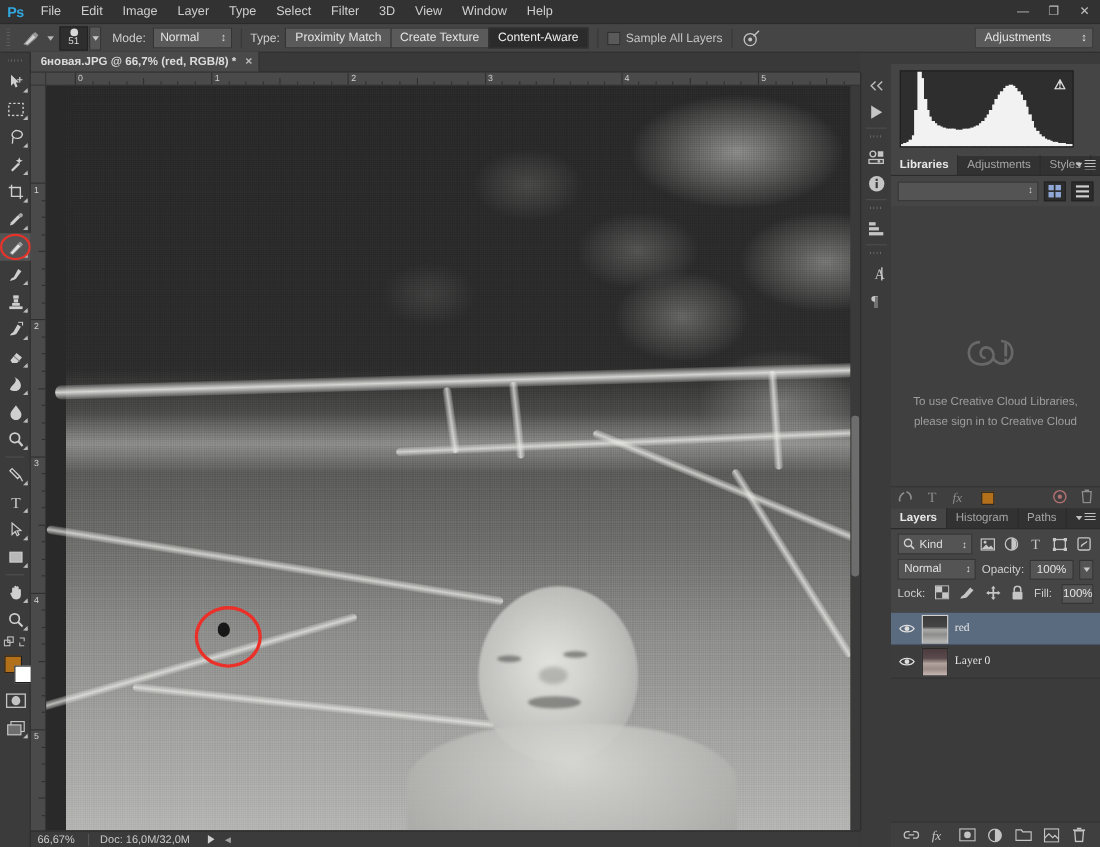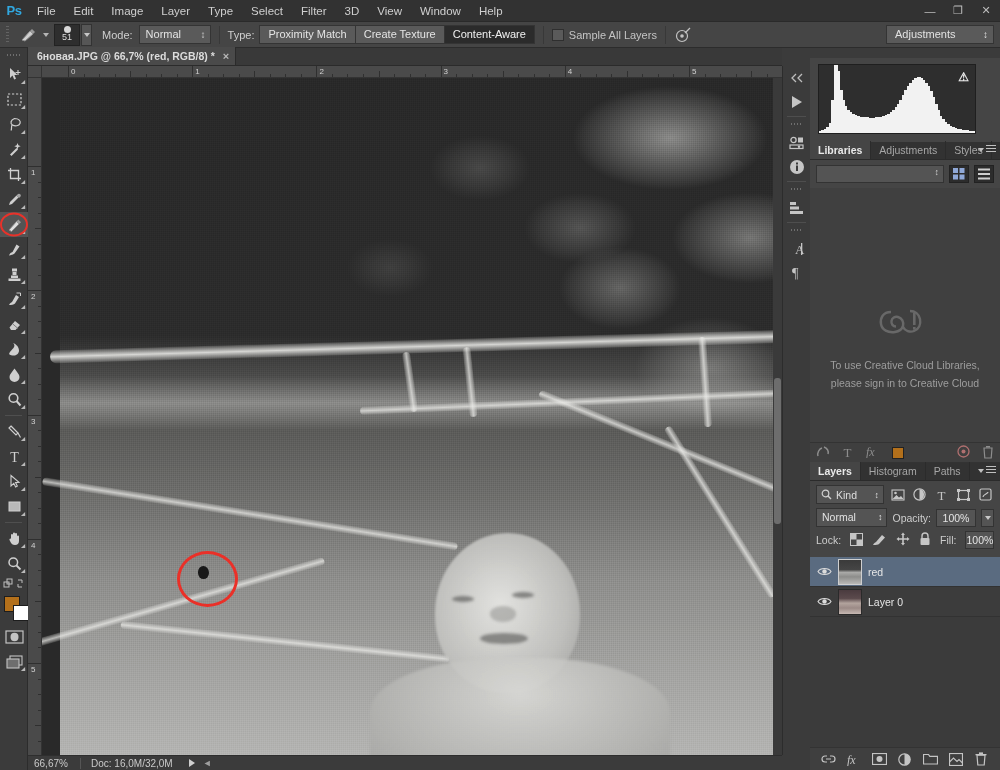--- a/index.html
+++ b/index.html
@@ -293,21 +293,21 @@
     border-bottom: 1px solid #323232; padding: 0 6px;
   }
   .layer-row.selected { background: #5a6b80; }
   .eye { width: 16px; display: flex; align-items: center; justify-content: center; }
   .thumb-box { width: 24px; height: 26px; border: 1px solid #cfcfcf; background: #777; overflow: hidden; position: relative; }
   .thumb-box.plain { border-color: #2a2a2a; }
   .th1 { position:absolute; inset:0;
     background: linear-gradient(to bottom, #3a3a3a 0%, #454545 40%, #a9a9a7 52%, #8d8d8b 70%, #b8b8b6 100%); }
   .th2 { position:absolute; inset:0;
     background: linear-gradient(to bottom, #4a3b3f 0%, #5b4a4c 35%, #b2a39d 55%, #9b8a86 75%, #c6b8b2 100%); }
-  .layer-name { font-size: 10.5px; color: #e6e6e6; }
+  .layer-name { font-size: 10.5px; color: #e6e6e6; font-family: Liberation Serif, serif; }
 
   .layer-bottom {
     position: absolute; left: 0; bottom: 0; width: 190px; height: 23px;
     background: #3f3f3f; border-top: 1px solid #333;
     display: flex; align-items: center; justify-content: space-around; padding: 0 6px;
   }
   .lb-icon { width: 18px; height: 18px; display: flex; align-items: center; justify-content: center; }
 
   .watermark {
     position: absolute; left: 812px; top: 737px; width: 188px; height: 30px;

